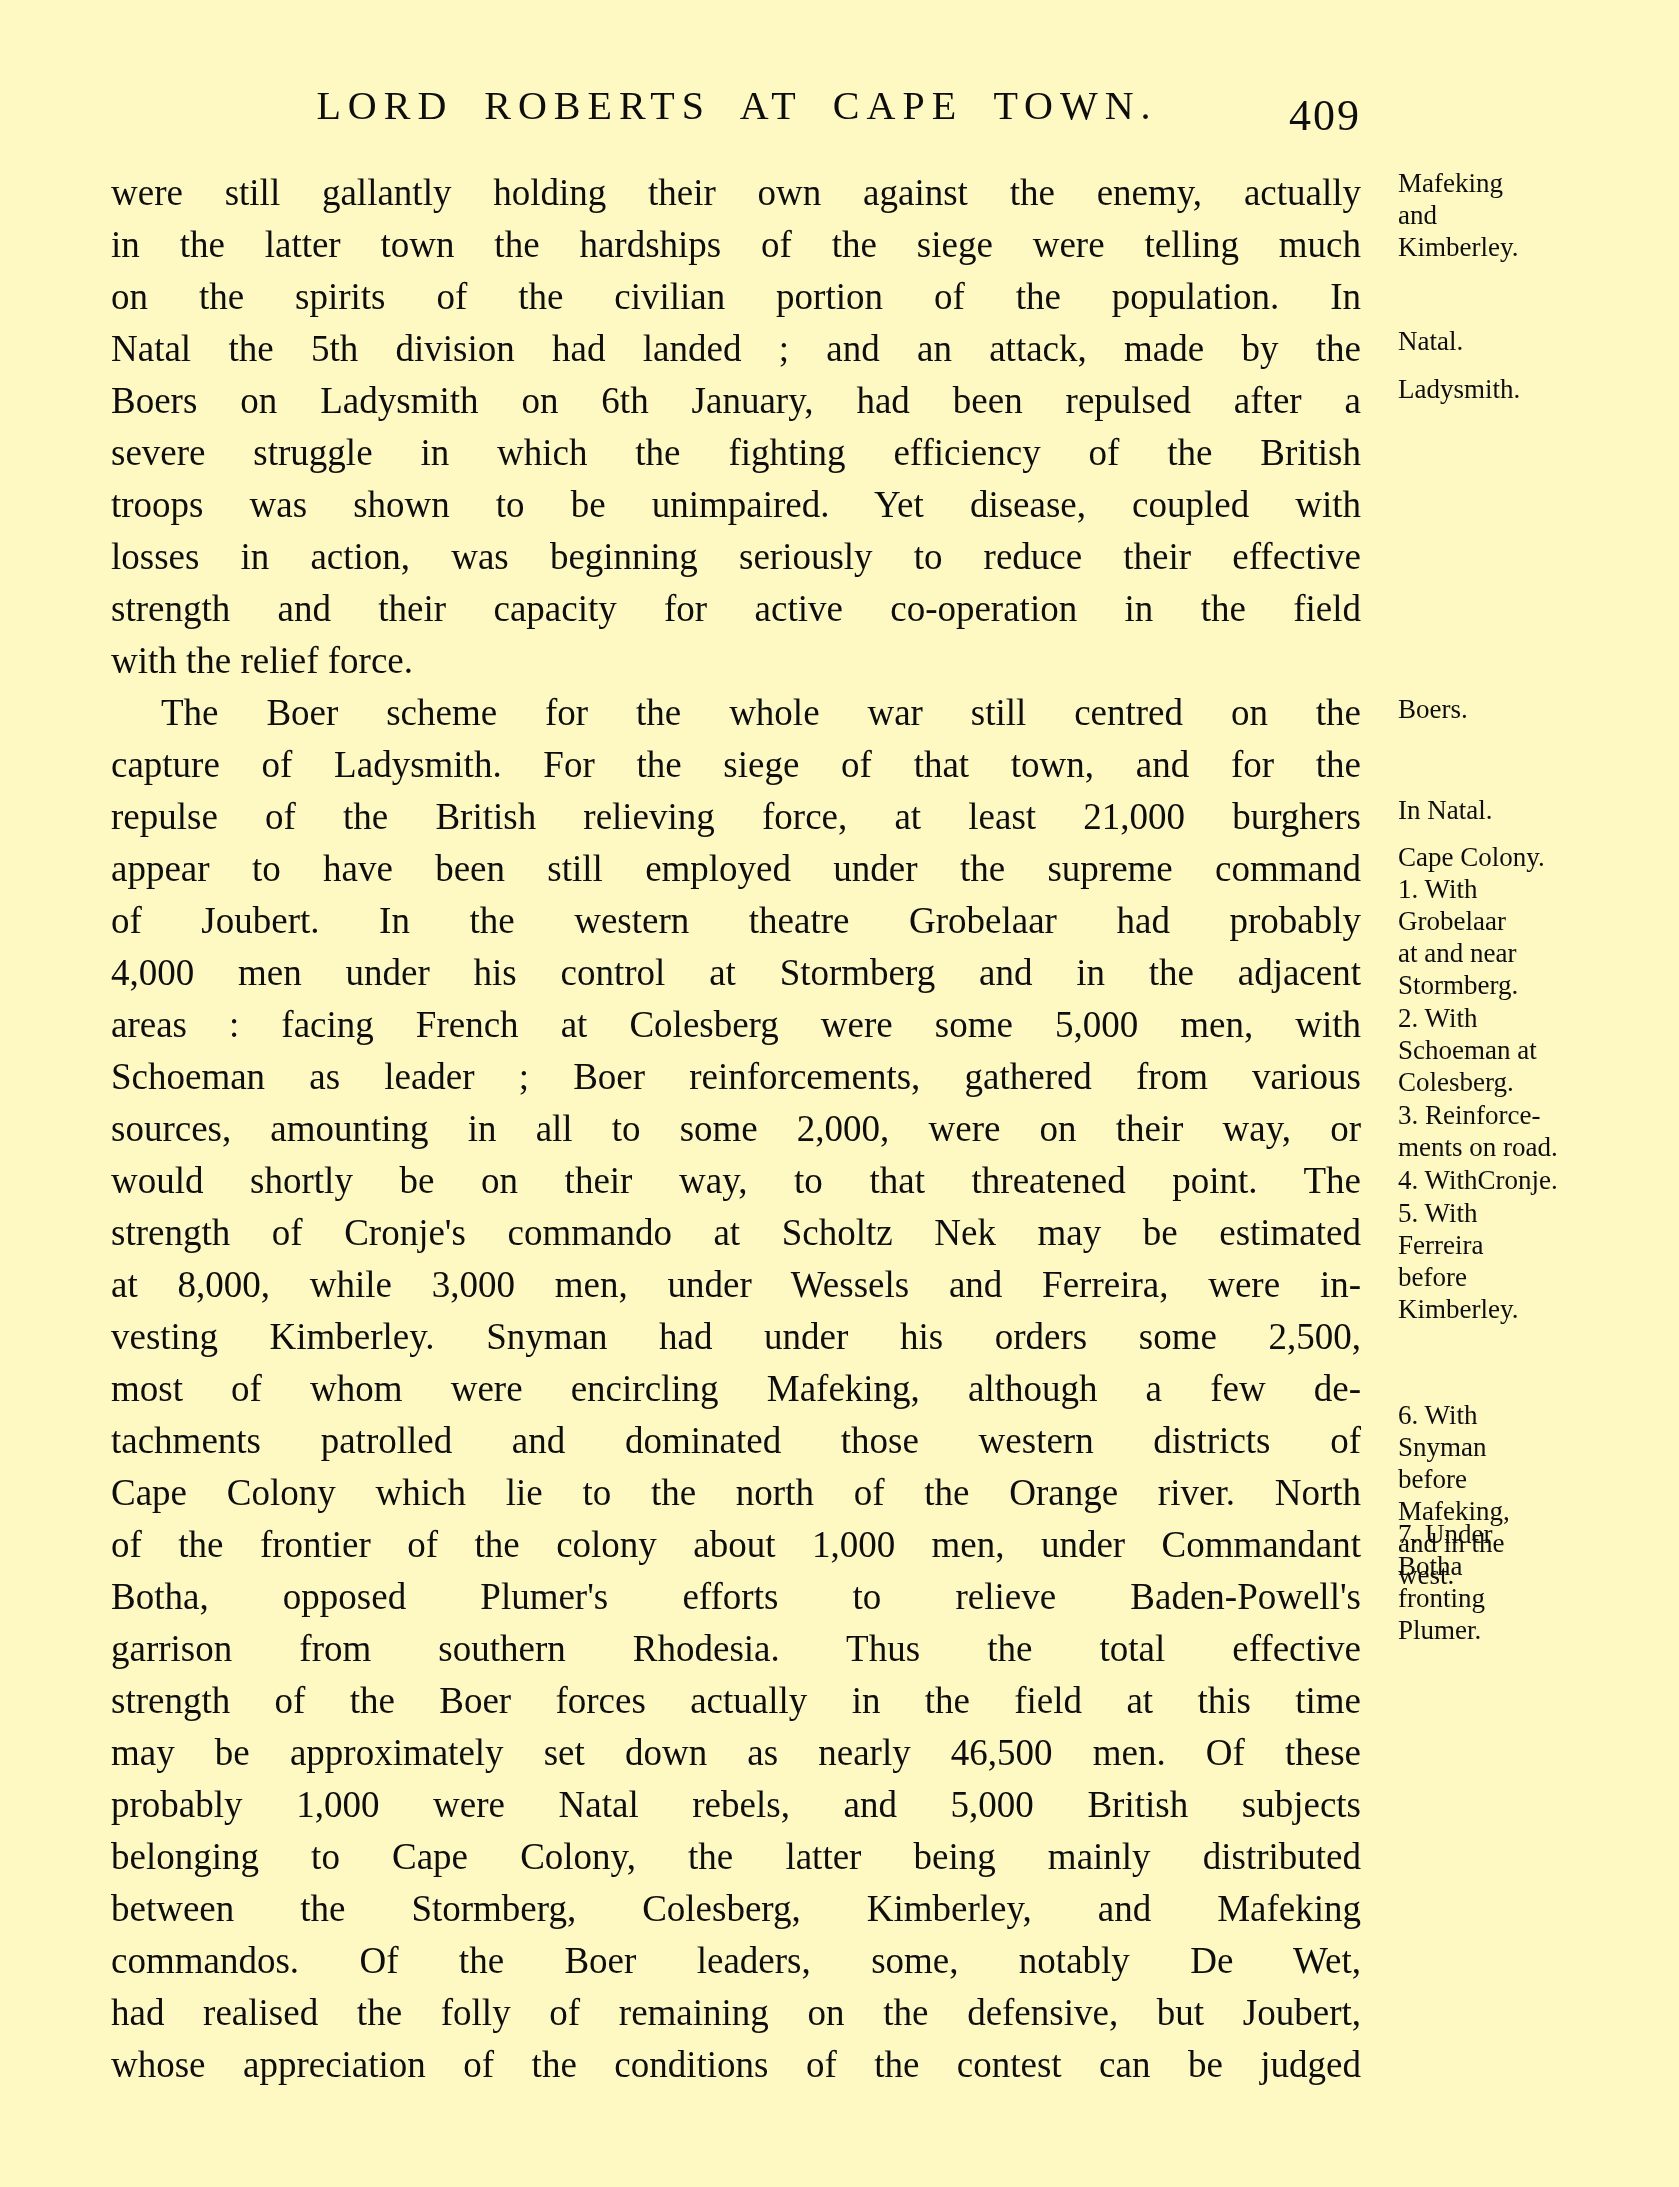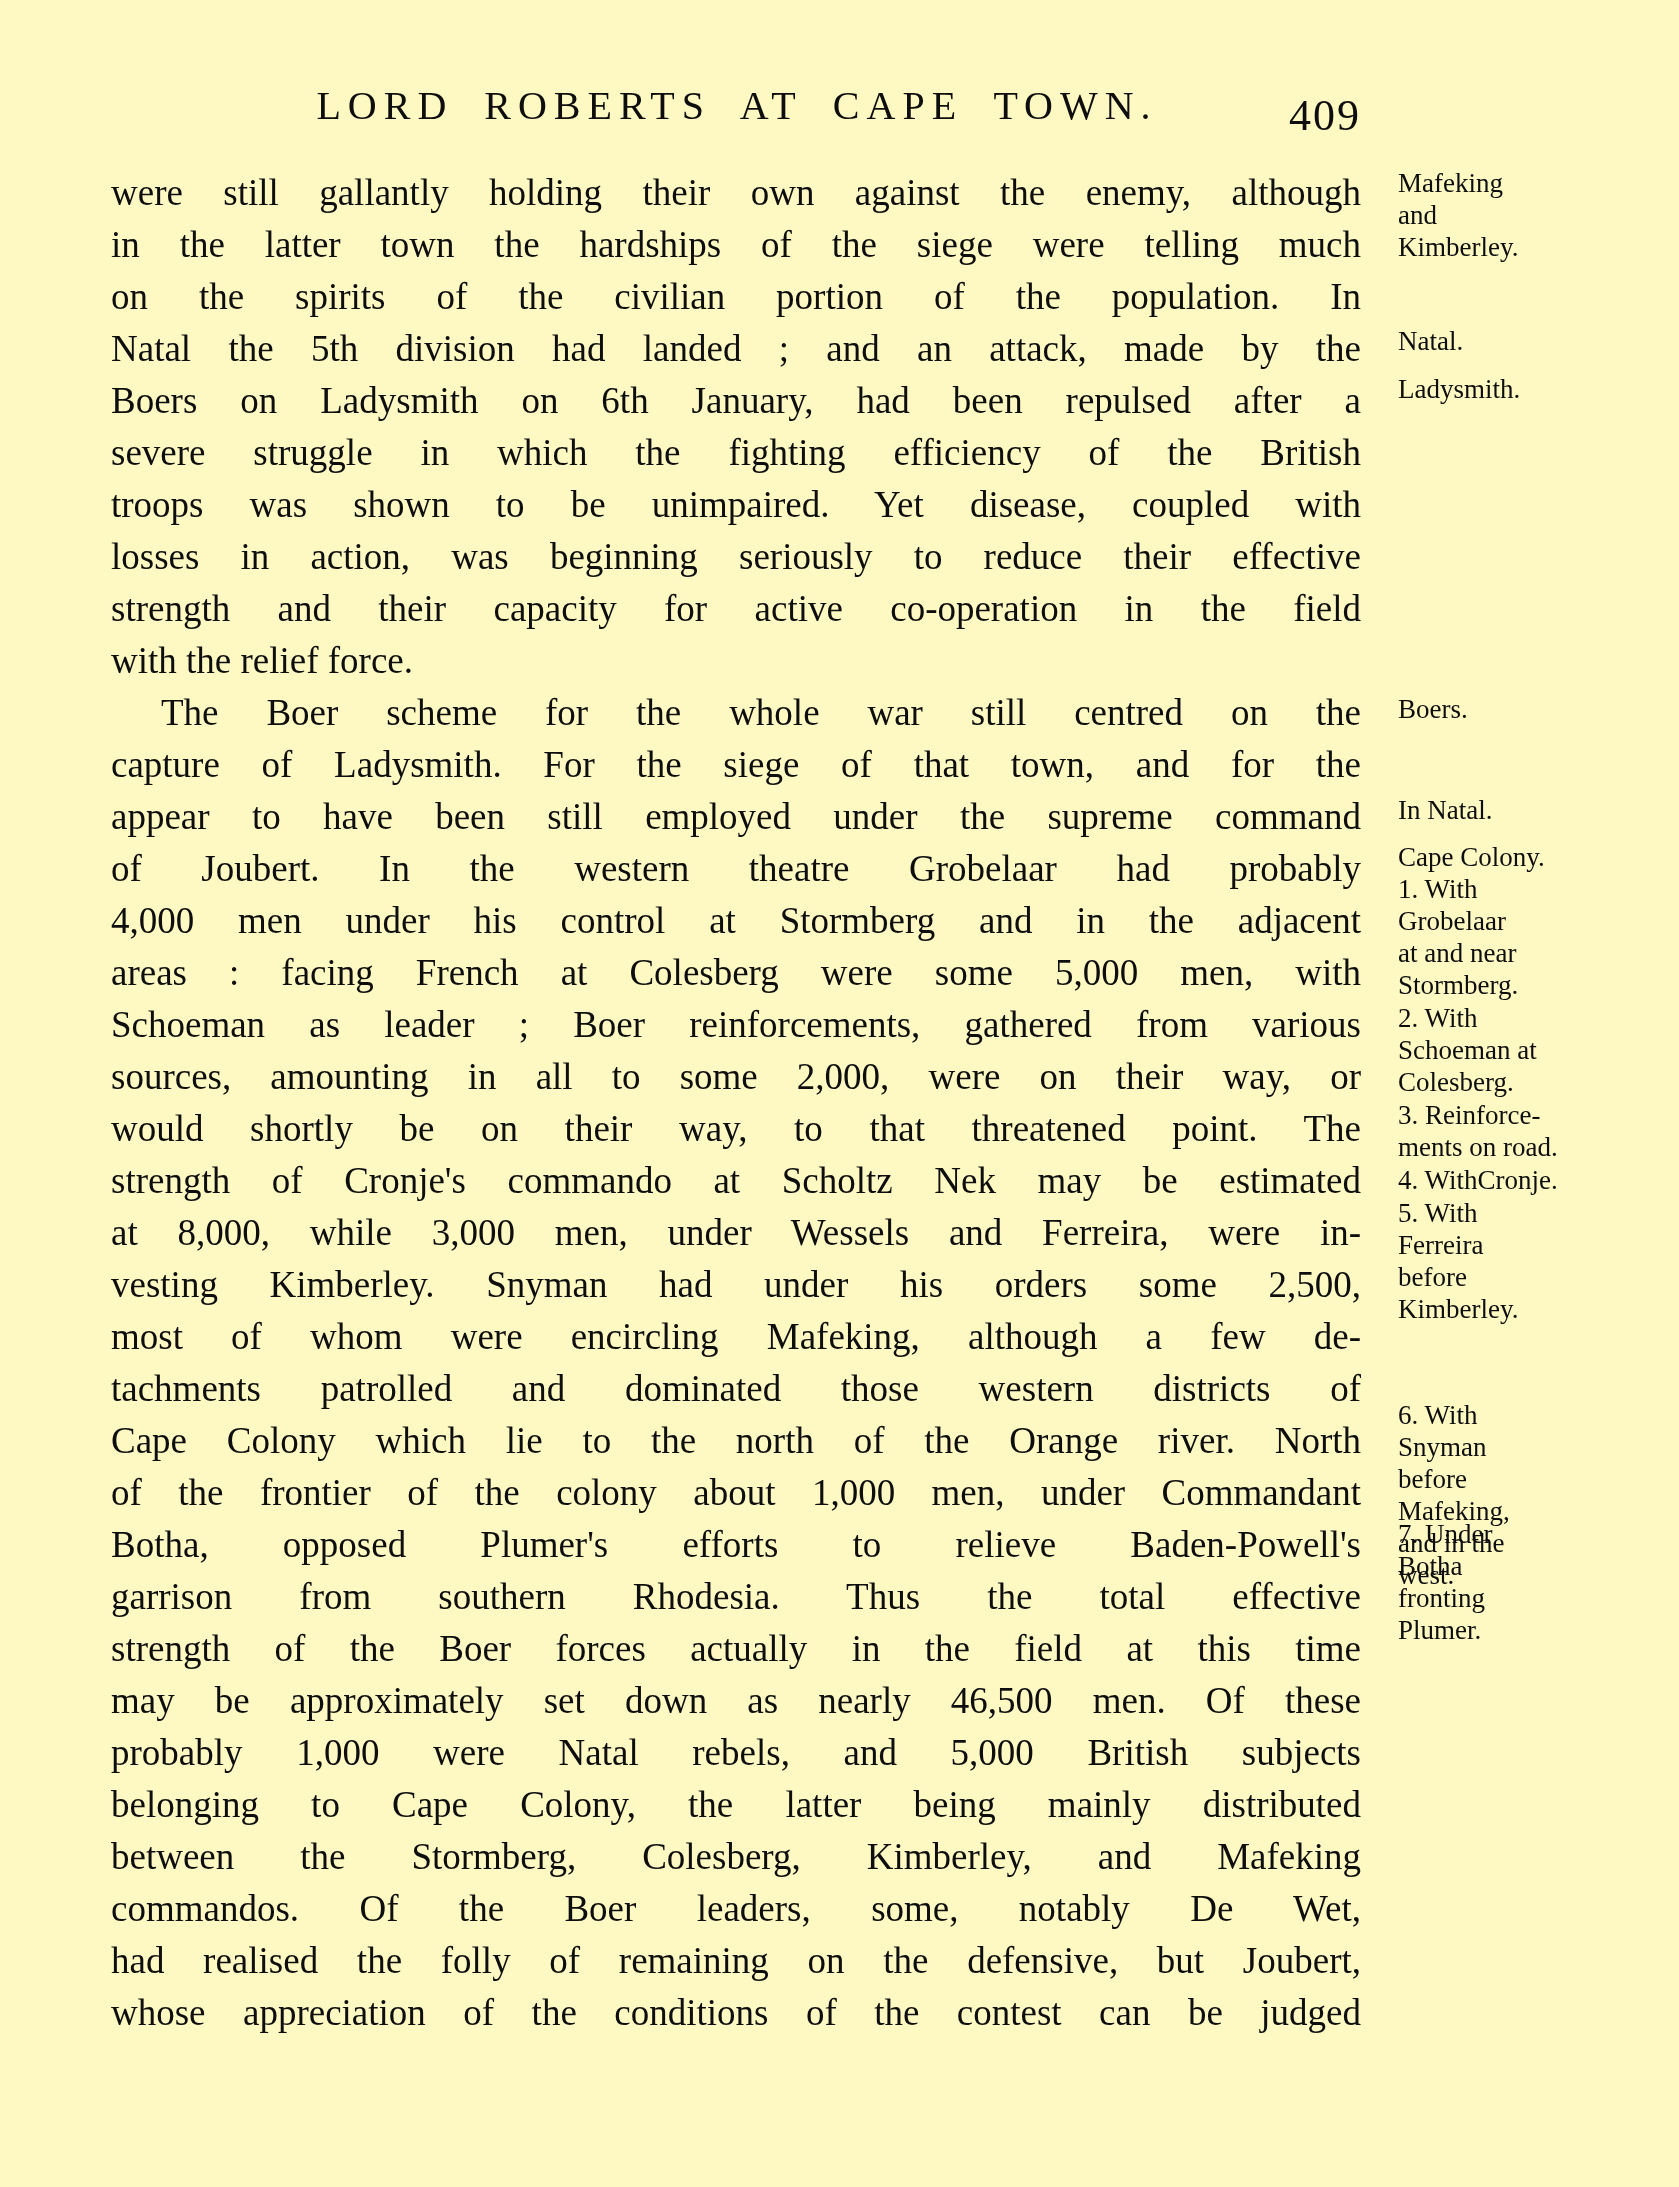--- a/index.html
+++ b/index.html
@@ -94,32 +94,33 @@
 <body>
 
 <div class="page">
 
   <div class="running-head-row">
     <div class="running-head">LORD ROBERTS AT CAPE TOWN.</div>
     <div class="page-number">409</div>
   </div>
 
   <main class="text-block">
-      <div class="bline just">were still gallantly holding their own against the enemy, although</div>
+      <div class="bline just">were still gallantly holding their own against the enemy, actually</div>
       <div class="bline just">in the latter town the hardships of the siege were telling much</div>
       <div class="bline just">on the spirits of the civilian portion of the population.  In</div>
       <div class="bline just">Natal the 5th division had landed ; and an attack, made by the</div>
       <div class="bline just">Boers on Ladysmith on 6th January, had been repulsed after a</div>
       <div class="bline just">severe struggle in which the fighting efficiency of the British</div>
       <div class="bline just">troops was shown to be unimpaired.  Yet disease, coupled with</div>
       <div class="bline just">losses in action, was beginning seriously to reduce their effective</div>
       <div class="bline just">strength and their capacity for active co-operation in the field</div>
       <div class="bline">with the relief force.</div>
       <div class="bline just indent">The Boer scheme for the whole war still centred on the</div>
       <div class="bline just">capture of Ladysmith.  For the siege of that town, and for the</div>
+      <div class="bline just">repulse of the British relieving force, at least 21,000 burghers</div>
       <div class="bline just">appear to have been still employed under the supreme command</div>
       <div class="bline just">of Joubert.  In the western theatre Grobelaar had probably</div>
       <div class="bline just">4,000 men under his control at Stormberg and in the adjacent</div>
       <div class="bline just">areas :  facing French at Colesberg were some 5,000 men, with</div>
       <div class="bline just">Schoeman as leader ;  Boer reinforcements, gathered from various</div>
       <div class="bline just">sources, amounting in all to some 2,000, were on their way, or</div>
       <div class="bline just">would shortly be on their way, to that threatened point.  The</div>
       <div class="bline just">strength of Cronje's commando at Scholtz Nek may be estimated</div>
       <div class="bline just">at 8,000, while 3,000 men, under Wessels and Ferreira, were in-</div>
       <div class="bline just">vesting Kimberley.  Snyman had under his orders some 2,500,</div>

